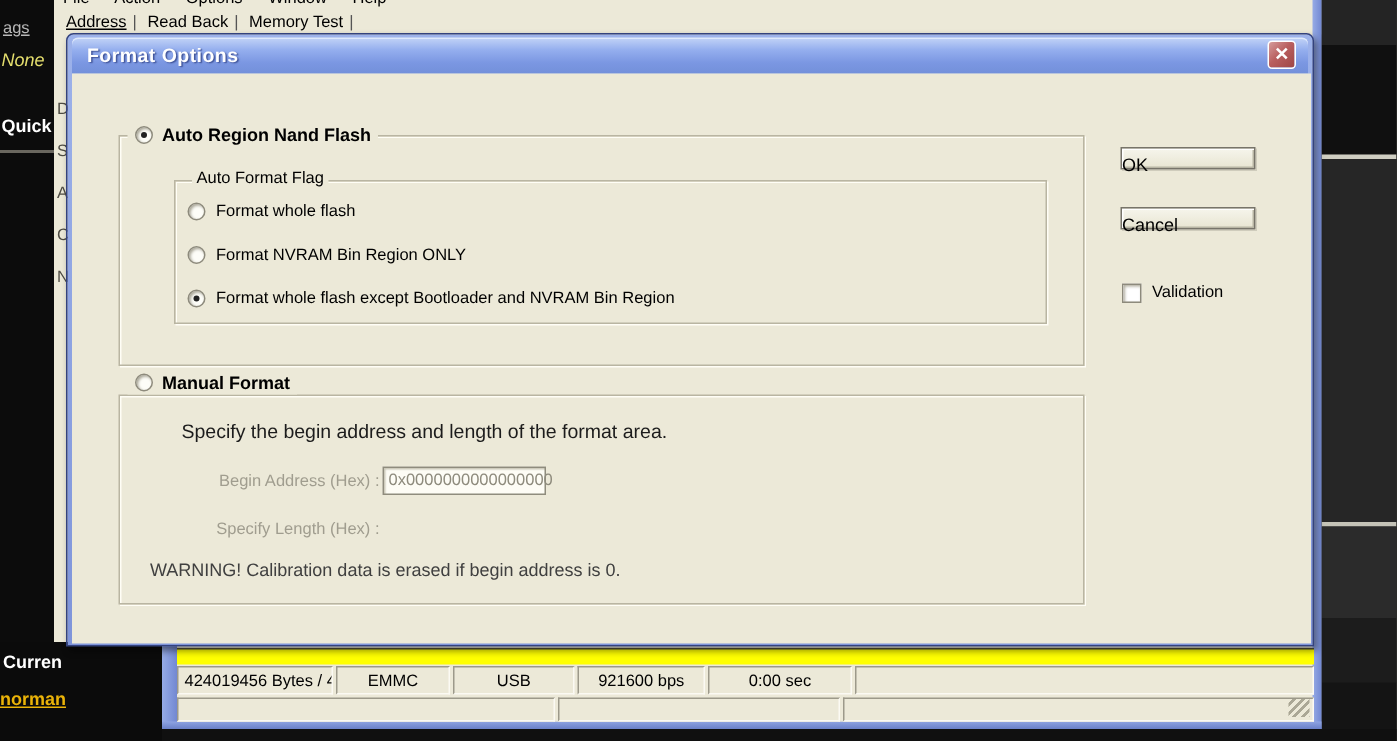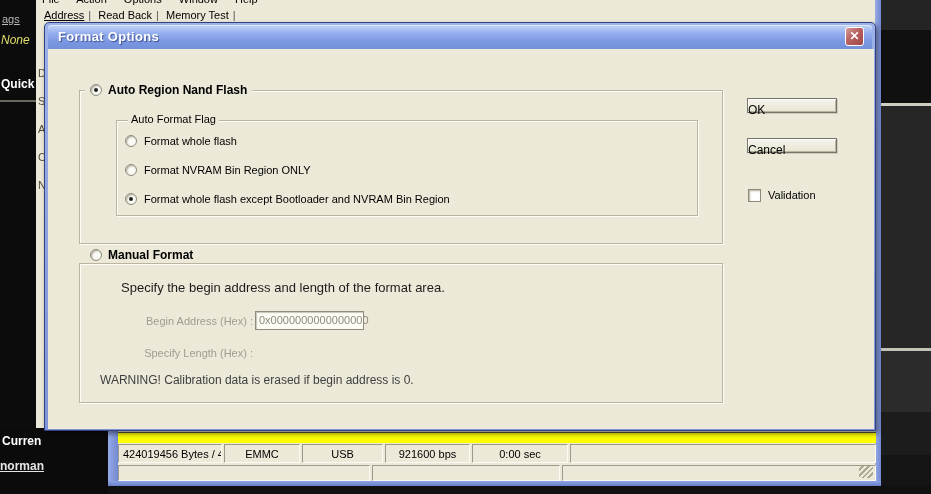--- a/index.html
+++ b/index.html
@@ -48,21 +48,21 @@
   #status-row1 { top:444px; height:19px; }
   #status-row2 { top:465px; height:16px; }
   .scell { background:#ece9d8; border:1px solid; border-color:#9c998a #fbfaf3 #fbfaf3 #9c998a;
     display:flex; align-items:center; justify-content:center; white-space:nowrap; overflow:hidden;}
   .scell.left { justify-content:flex-start; padding-left:4px; }
   #grip { position:absolute; right:2px; bottom:2px; width:14px; height:12px;
     background:repeating-linear-gradient(135deg,#ece9d8 0 2px,#aaa795 2px 4px); }
 
   #dark-bl { left:0; top:428px; width:108px; height:66px; background:#0b0b0b; z-index:5; overflow:hidden;}
   #dark-bl .current { position:absolute; left:2px; top:6px; color:#fff; font-weight:bold; font-size:12px; white-space:nowrap;}
-  #dark-bl .link { position:absolute; left:0px; top:31px; color:#e5e5e5; font-weight:bold; font-size:12px;
+  #dark-bl .link { position:absolute; left:0px; top:31px; color:#eab308; font-weight:bold; font-size:12px;
     text-decoration:underline; white-space:nowrap;}
 
   
   #dialog { left:44px; top:22px; width:832px; height:409px; z-index:10;
     background:linear-gradient(180deg,#9db2ea,#7e94da); border:1px solid #33427e;
     border-radius:5px 5px 0 0; padding:2px 3px 3px 3px; box-shadow:2px 3px 5px rgba(0,0,0,.45);}
   #titlebar { height:24px; border-radius:4px 4px 0 0; position:relative;
     background:linear-gradient(180deg,#c3d4f7 0%,#94aeee 35%,#7b97e2 70%,#7390da 100%);
     box-shadow:inset 0 1px 0 #dfe9fb; }
   #titlebar .title { position:absolute; left:10px; top:4px; color:#fff; font-weight:bold; font-size:13px;

